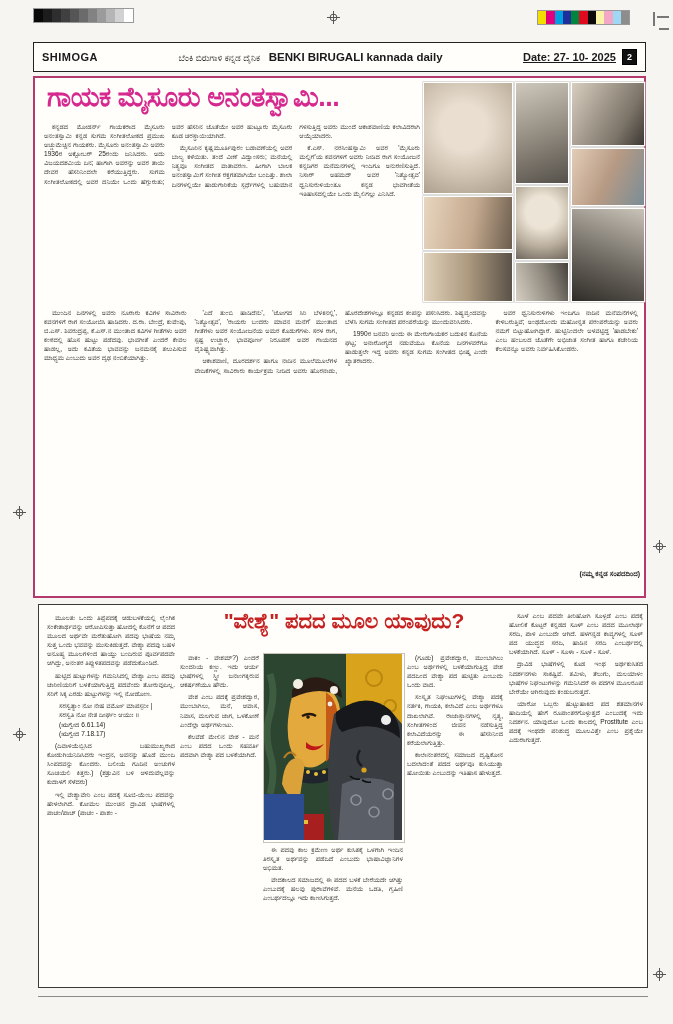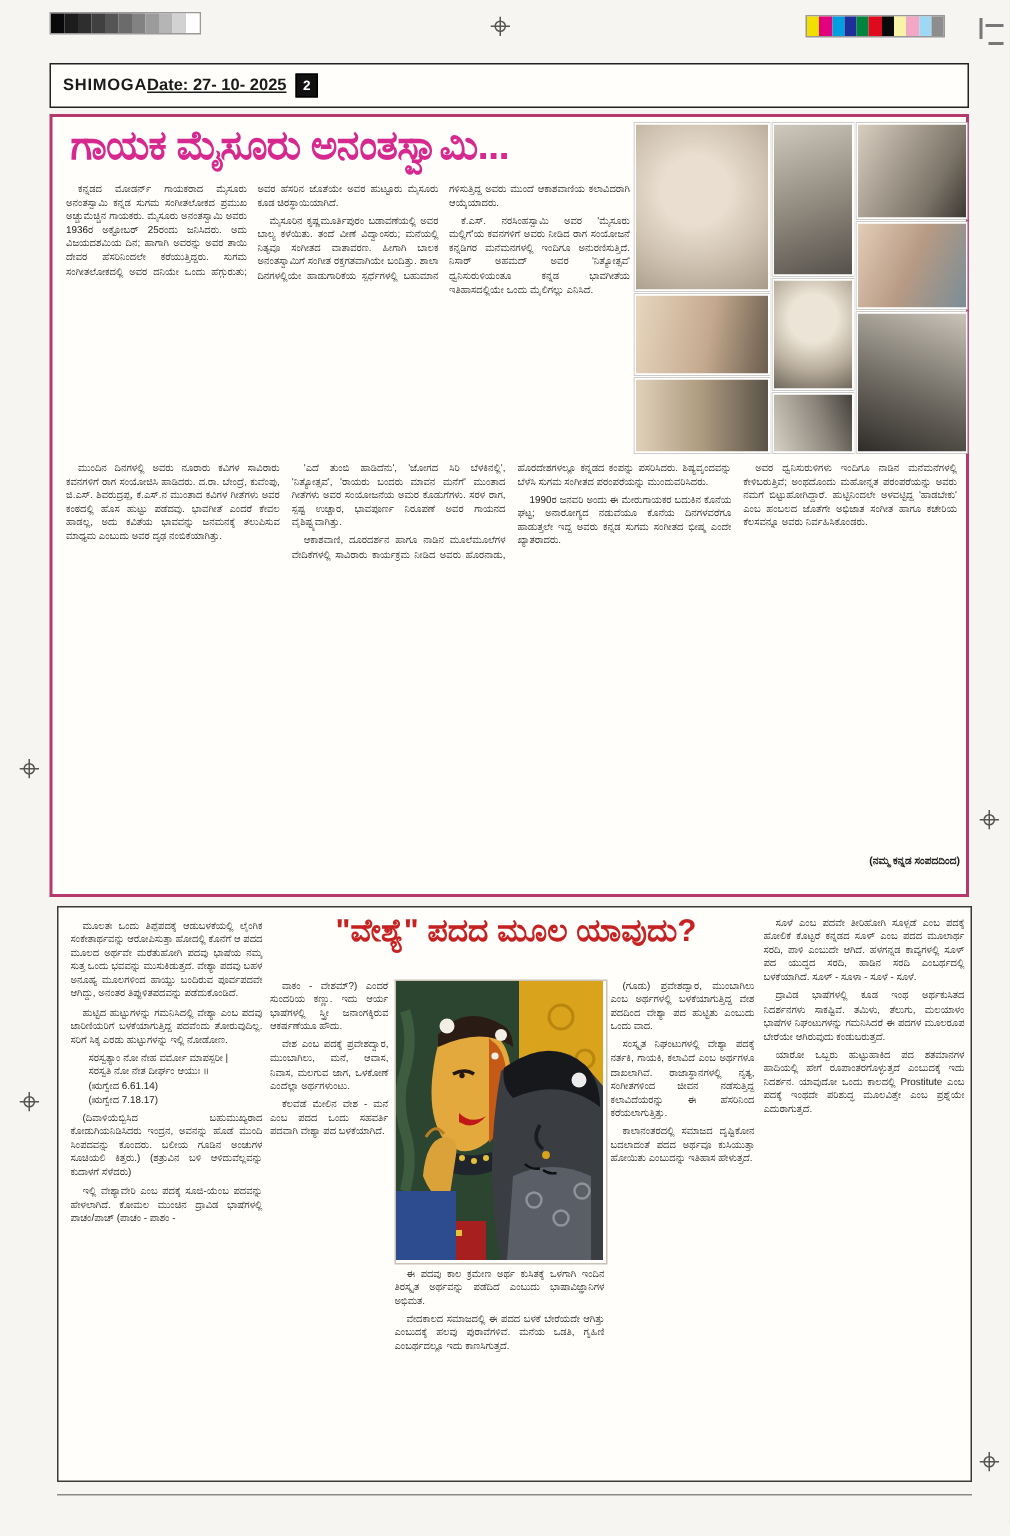--- a/index.html
+++ b/index.html
@@ -132,20 +132,24 @@
       </svg>
   </div>
   <div class="cornermark">
       <i class="v"></i>
       <i class="h"></i>
       <i class="h2"></i>
     </div>
 
   <div class="masthead">
     <span class="mh-city">SHIMOGA</span>
+    <span class="mh-center">
+      <span class="mh-kn">ಬೆಂಕಿ ಬಿರುಗಾಳಿ ಕನ್ನಡ ದೈನಿಕ</span>
+      <span class="mh-en">BENKI BIRUGALI kannada daily</span>
+    </span>
     <span class="mh-date">Date: 27- 10- 2025</span>
     <span class="mh-page">2</span>
   </div>
 
   <div class="art1">
     <div class="headline" style="color: rgb(214, 40, 142);">ಗಾಯಕ ಮೈಸೂರು ಅನಂತಸ್ವಾಮಿ...</div>
 
     <div class="collage">
       <div class="ph1"></div>
       <div class="ph2"></div>

